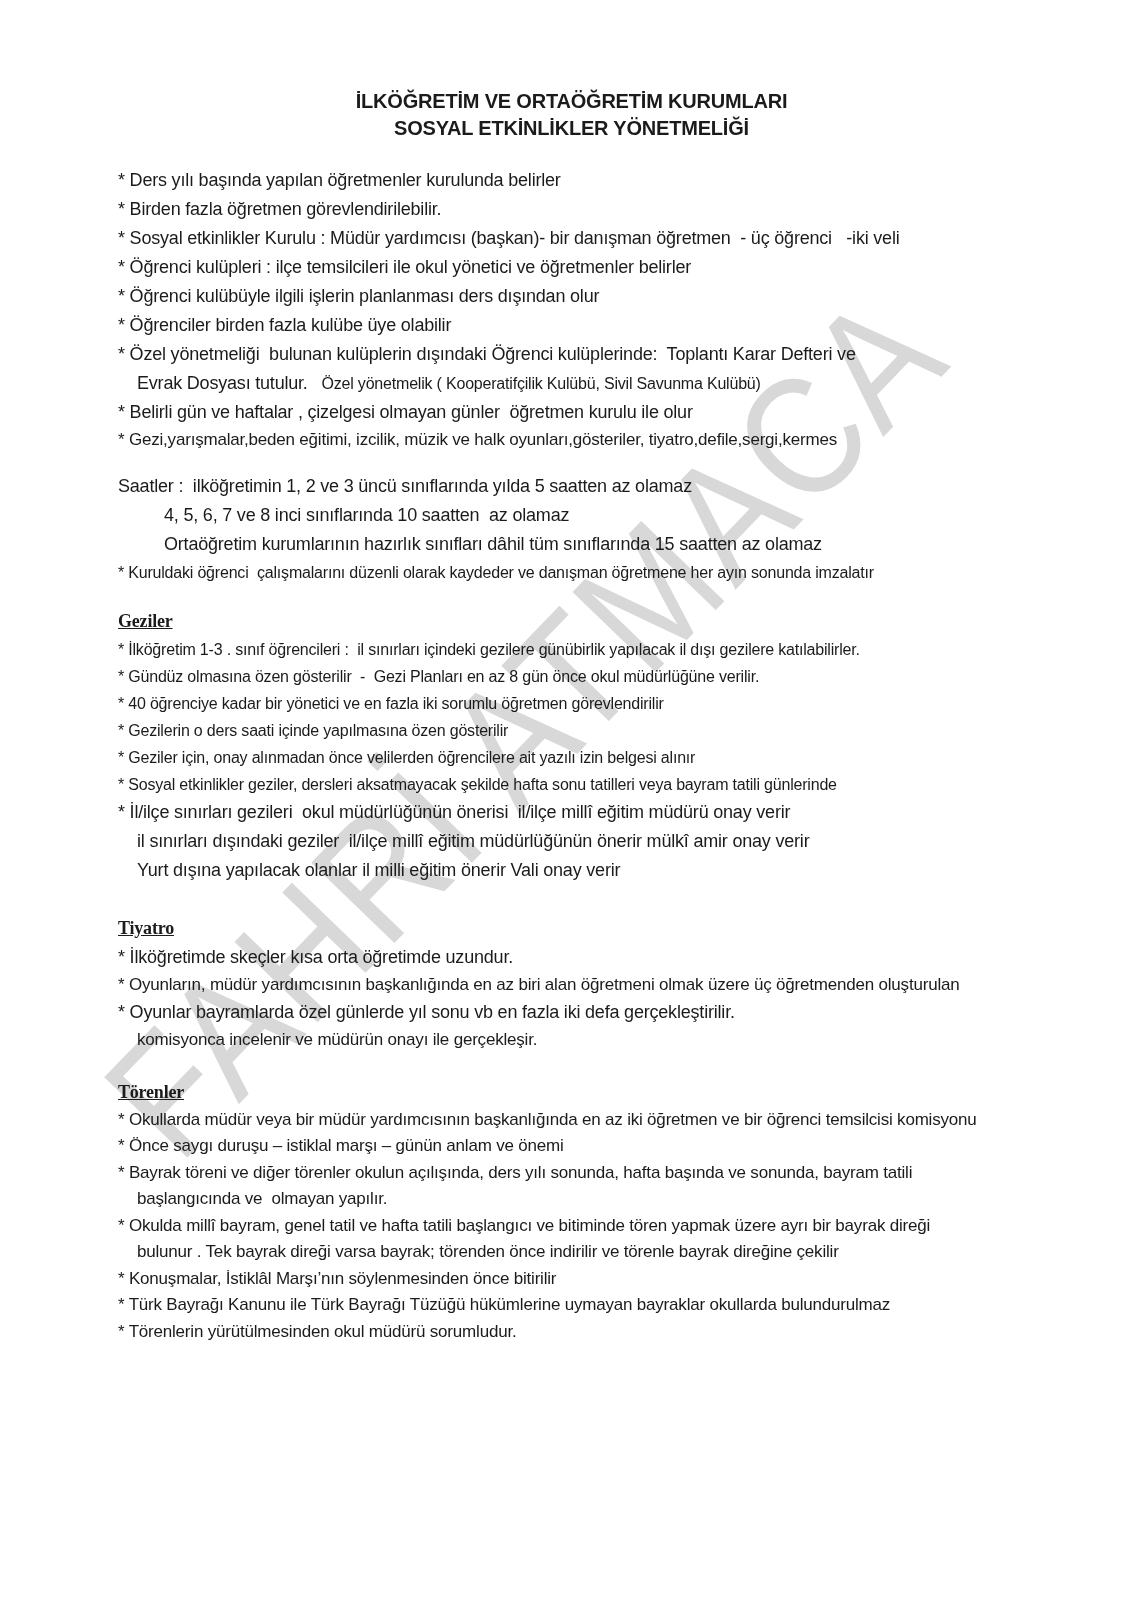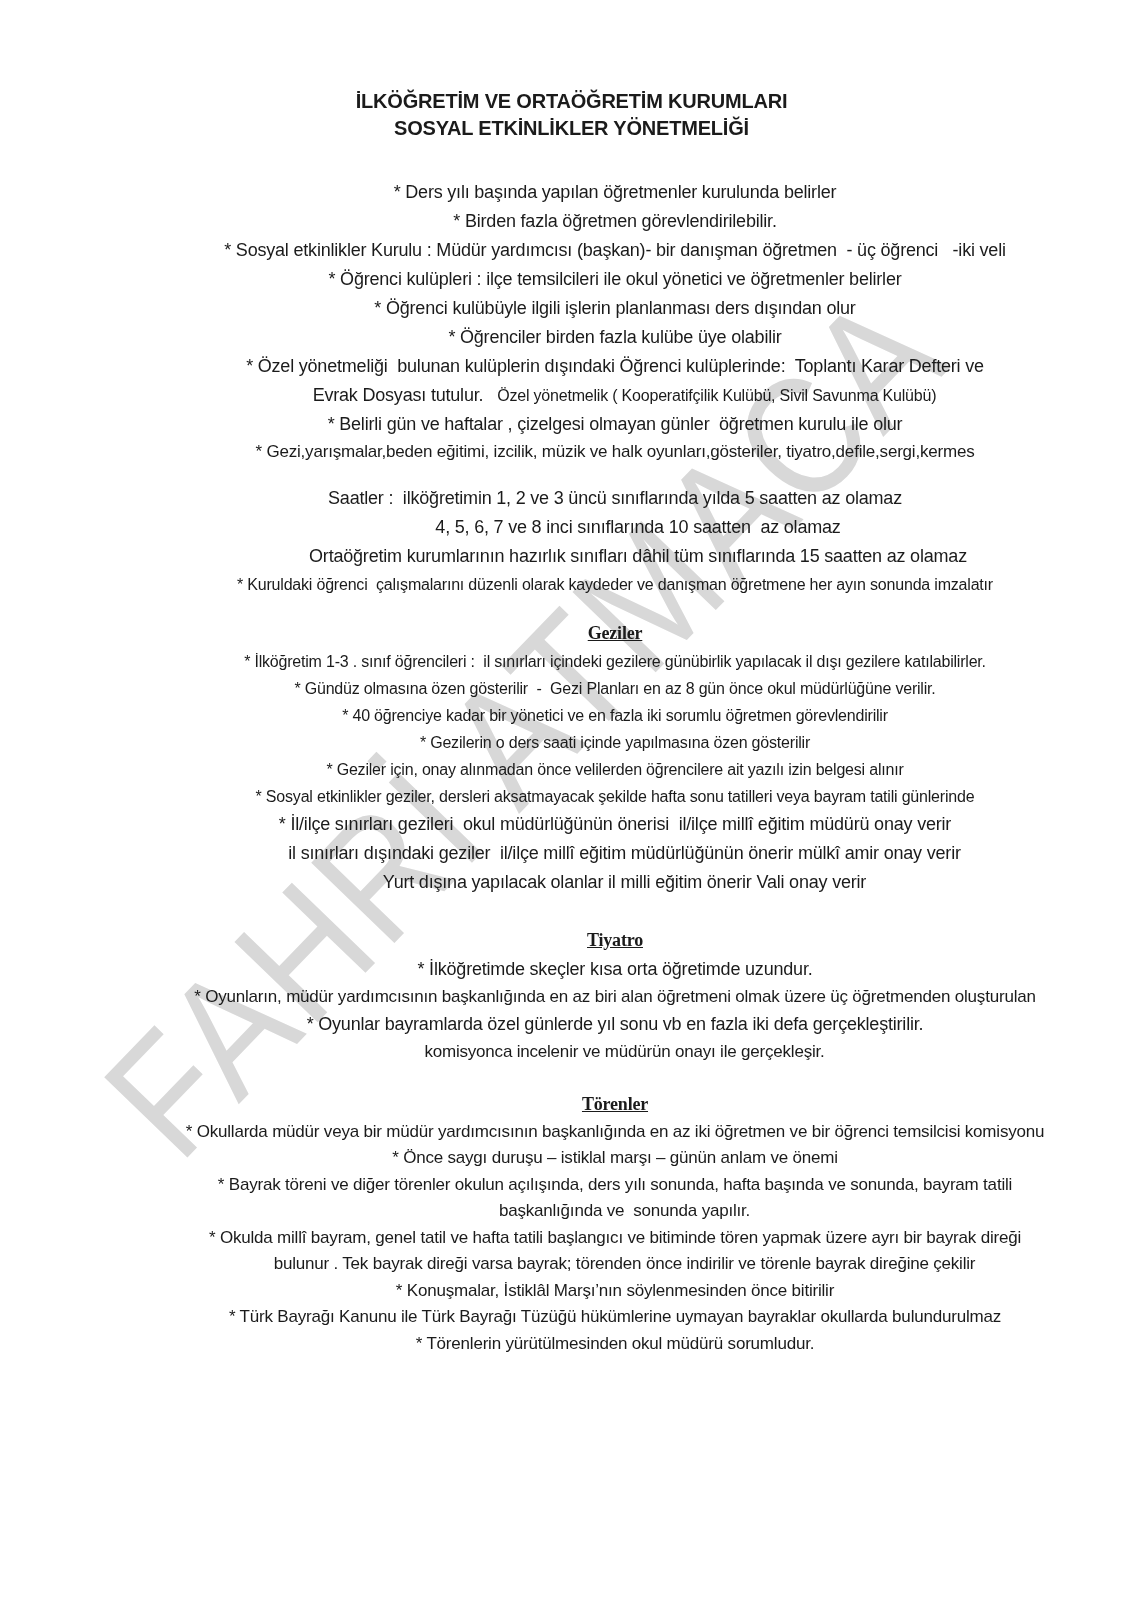--- a/index.html
+++ b/index.html
@@ -31,24 +31,23 @@
     margin-left:11px;
   }
   .title-line{
     font-size:20px;
     font-weight:700;
     line-height:27px;
     letter-spacing:-0.2px;
   }
   .doc{
     position:relative;z-index:2;
-    margin-top:36px;
+    margin-top:24px;
     padding-left:118px;
     padding-right:20px;
-    text-align:center;
   }
   .line{white-space:pre;letter-spacing:-0.2px;}
   .sz-n{font-size:18px;line-height:29px;}
   .sz-m{font-size:17px;line-height:26.5px;}
   .sz-s{font-size:16px;line-height:27px;}
   span.seg-s{font-size:16px;}
   .b{font-weight:400;}
   .ind-1{padding-left:19px;}
   .ind-2{padding-left:46px;}
   .heading{font-size:18px;font-weight:700;line-height:30px;letter-spacing:-0.2px;}
@@ -96,20 +95,20 @@
       <div class="heading"><span class="hu">Tiyatro</span></div>
       <div class="line sz-n"><span>* İlköğretimde skeçler kısa orta öğretimde uzundur.</span></div>
       <div class="line sz-m"><span>* Oyunların, müdür yardımcısının başkanlığında en az biri alan öğretmeni olmak üzere üç öğretmenden oluşturulan</span></div>
       <div class="line sz-n"><span>* Oyunlar bayramlarda özel günlerde yıl sonu vb </span><span class="b">en fazla iki defa</span><span> gerçekleştirilir.</span></div>
       <div class="line sz-m ind-1"><span>komisyonca incelenir ve müdürün onayı ile gerçekleşir.</span></div>
       <div style="height: 23px;"></div>
       <div class="heading"><span class="hu">Törenler</span></div>
       <div class="line sz-m"><span class="b">*</span><span> Okullarda müdür veya bir müdür yardımcısının başkanlığında en az iki öğretmen ve bir öğrenci temsilcisi komisyonu</span></div>
       <div class="line sz-m"><span>* Önce saygı duruşu – istiklal marşı – günün anlam ve önemi</span></div>
       <div class="line sz-m"><span>* Bayrak töreni ve diğer törenler okulun açılışında, ders yılı sonunda, hafta başında ve sonunda, bayram tatili</span></div>
-      <div class="line sz-m ind-1"><span>başkanlığında ve  sonunda yapılır.</span></div>
+      <div class="line sz-m ind-1"><span>başlangıcında ve  olmayan yapılır.</span></div>
       <div class="line sz-m"><span>* Okulda millî bayram, genel tatil ve hafta tatili başlangıcı ve bitiminde tören yapmak üzere ayrı bir bayrak direği</span></div>
       <div class="line sz-m ind-1"><span>bulunur . Tek bayrak direği varsa bayrak; törenden önce indirilir ve törenle bayrak direğine çekilir</span></div>
       <div class="line sz-m"><span>* Konuşmalar, İstiklâl Marşı’nın söylenmesinden önce bitirilir</span></div>
       <div class="line sz-m"><span class="b">*</span><span> Türk Bayrağı Kanunu ile Türk Bayrağı Tüzüğü hükümlerine uymayan bayraklar okullarda bulundurulmaz</span></div>
       <div class="line sz-m"><span>* Törenlerin yürütülmesinden okul müdürü sorumludur.</span></div>
     </div>
 </div>
 
 </body></html>

